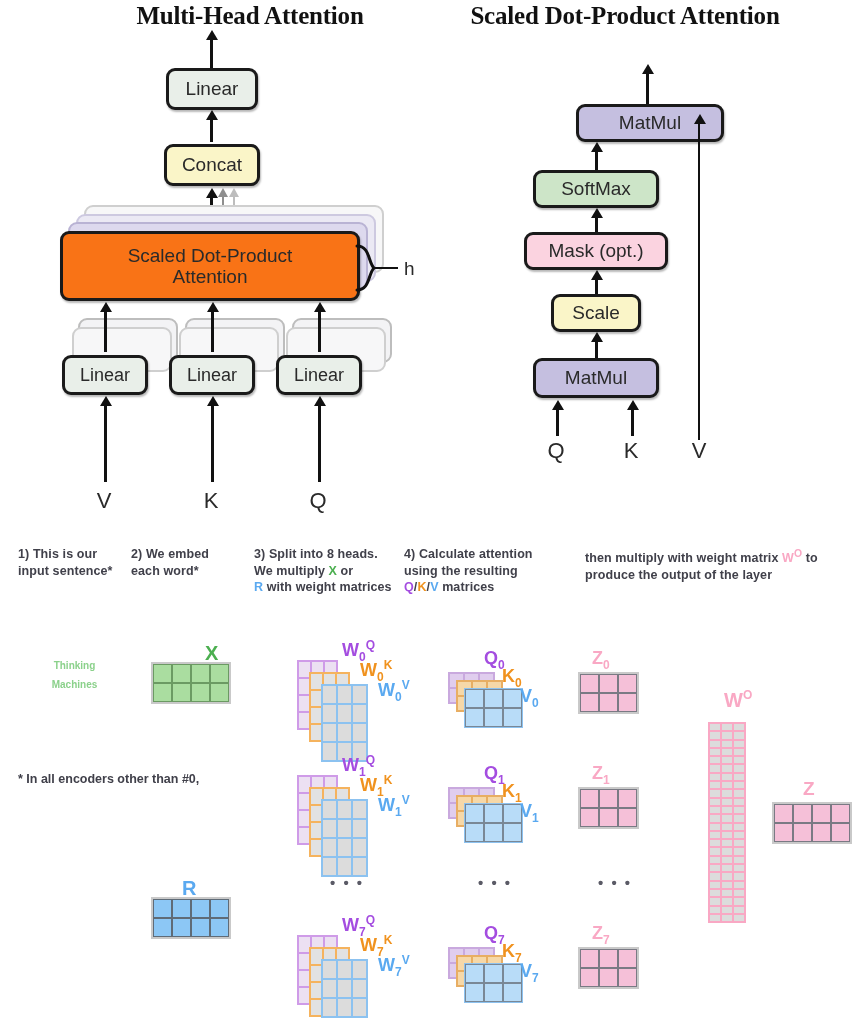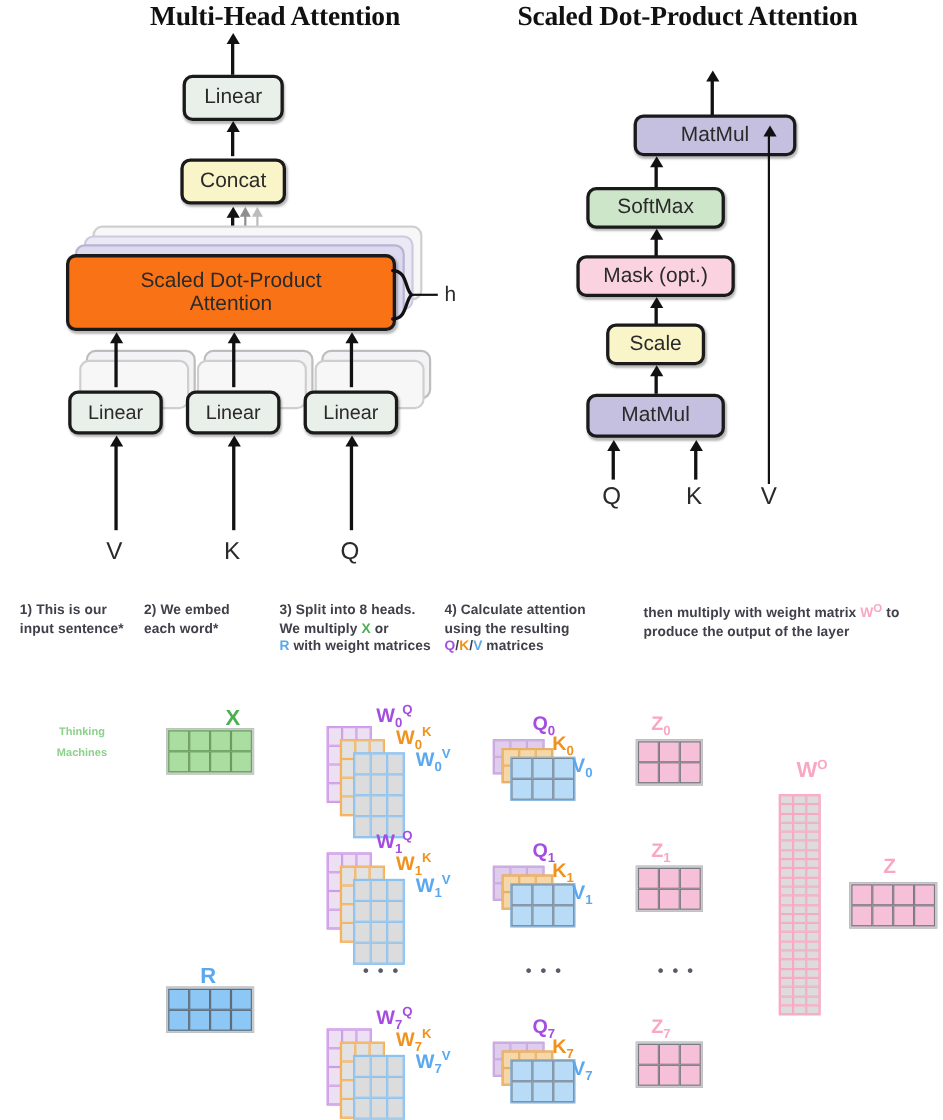--- a/index.html
+++ b/index.html
@@ -221,20 +221,21 @@
     <div><span>4) Calculate attention</span></div>
     <div><span>using the resulting</span></div>
     <div><span class="c-purple">Q</span><span>/</span><span class="c-orange">K</span><span>/</span><span class="c-blue">V</span><span> matrices</span></div>
   </div>
 <div class="abs step-text" id="step5" style="left:585px;top:546px;width:270px;">
     <div><span>then multiply with weight matrix </span><span class="c-pink">W</span><sup class="c-pink">O</sup><span> to</span></div>
     <div><span>produce the output of the layer</span></div>
   </div>
 
 <div class="abs note-text" id="footnote" style="left:18px;top:770px;width:260px;">
+    <div>* In all encoders other than #0,</div>
   </div>
 
 <div class="abs words" id="sentence-words" style="left:22px;top:656px;width:105px;">
     <div>Thinking</div>
     <div>Machines</div>
   </div>
 
 <div id="matrix-layer">
     <div class="abs mlabel" style="left: 205px; top: 642px; color: rgb(76, 175, 80); font-size: 20px;">X</div>
     <div class="mtx" style="left: 151px; top: 662px; grid-template-columns: repeat(4, 19px); grid-template-rows: repeat(2, 19px); border: 2px solid rgb(201, 201, 201); background: rgb(107, 154, 99);">

